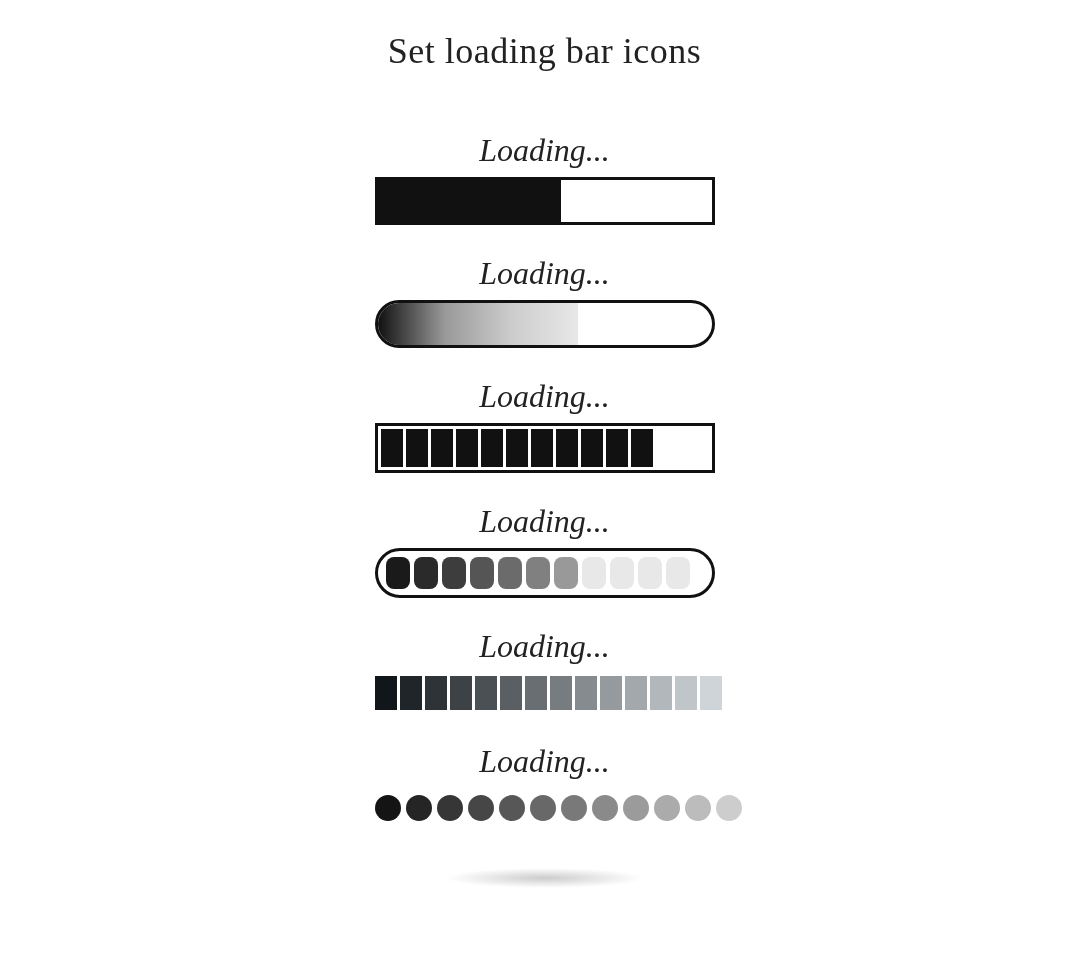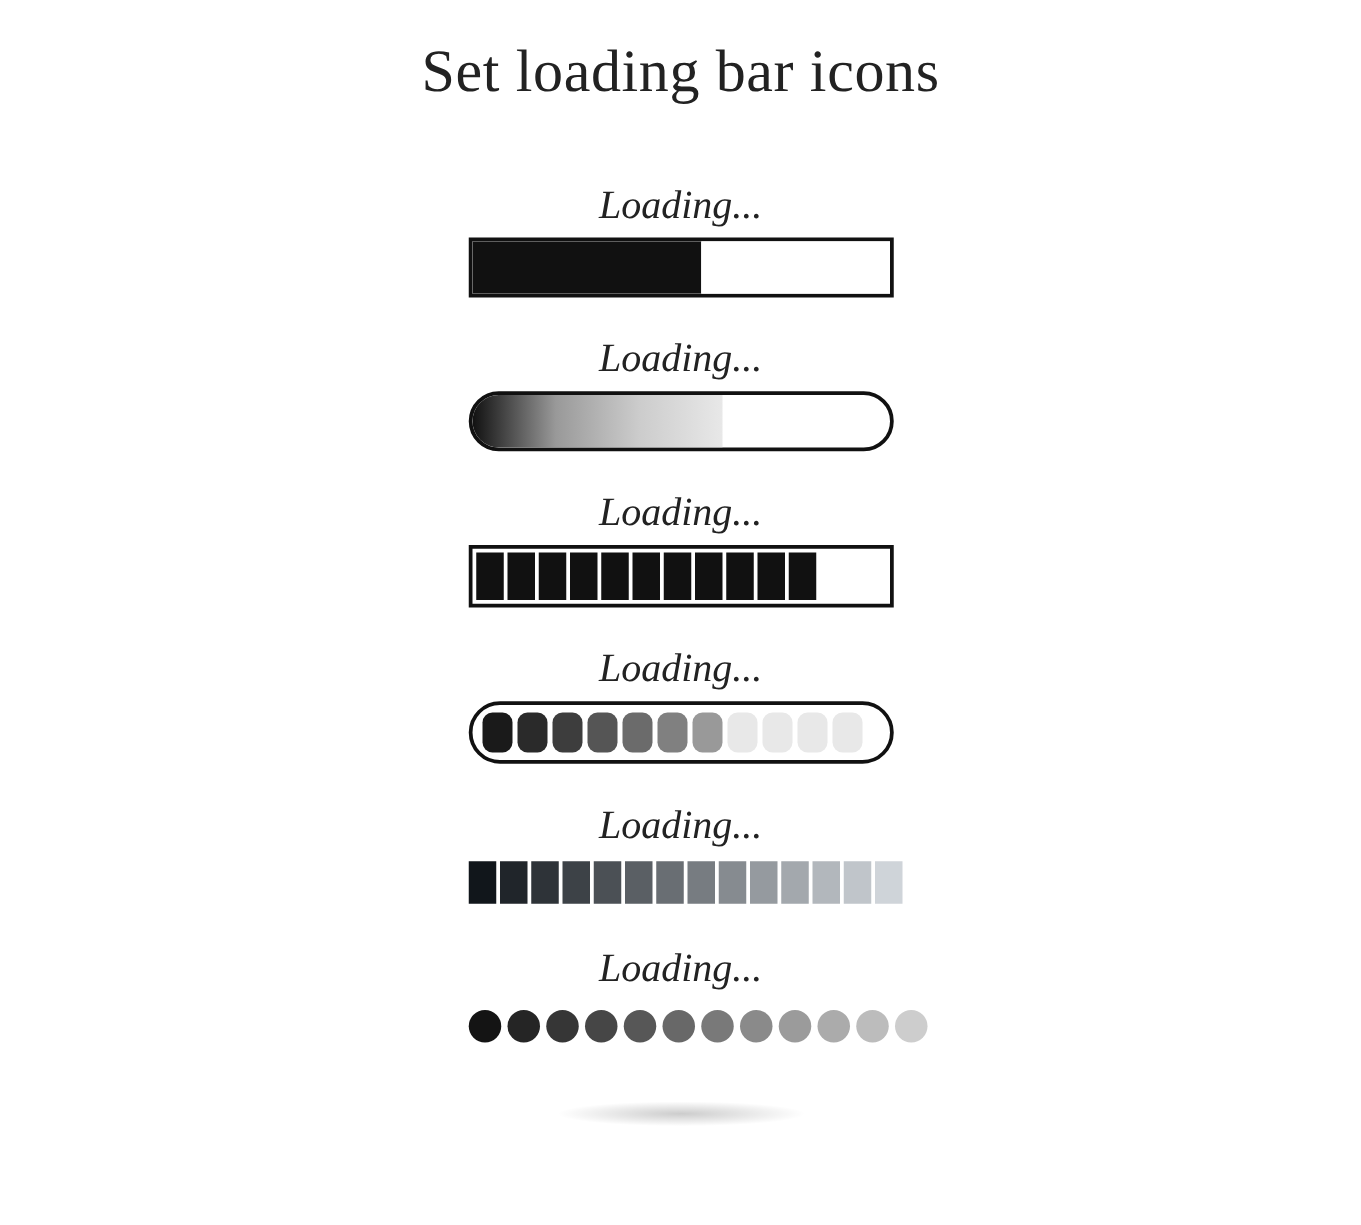--- a/index.html
+++ b/index.html
@@ -8,21 +8,21 @@
       height: 980px;
       background: #ffffff;
       display: flex;
       flex-direction: column;
       align-items: center;
       font-family: 'Georgia', serif;
       overflow: hidden;
     }
 
     .page-title {
-      font-size: 48px;
+      font-size: 36px;
       font-weight: 400;
       color: #222;
       margin-top: 30px;
       margin-bottom: 60px;
       letter-spacing: 0.5px;
     }
 
     .grid {
       display: grid;
       grid-template-columns: 1fr;

